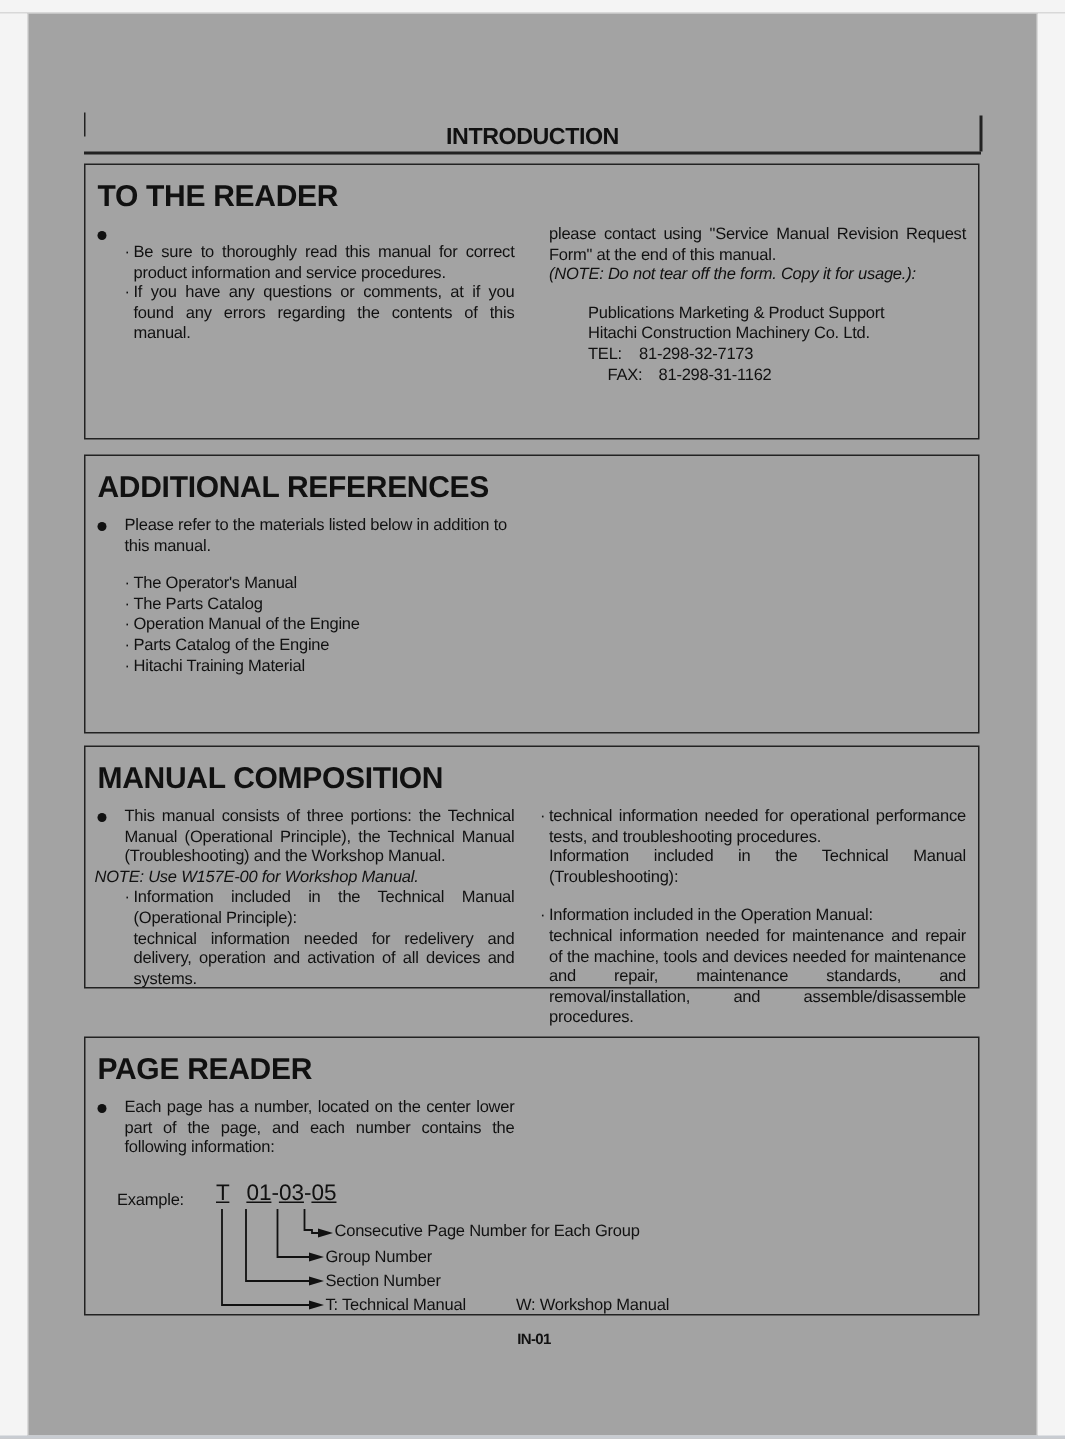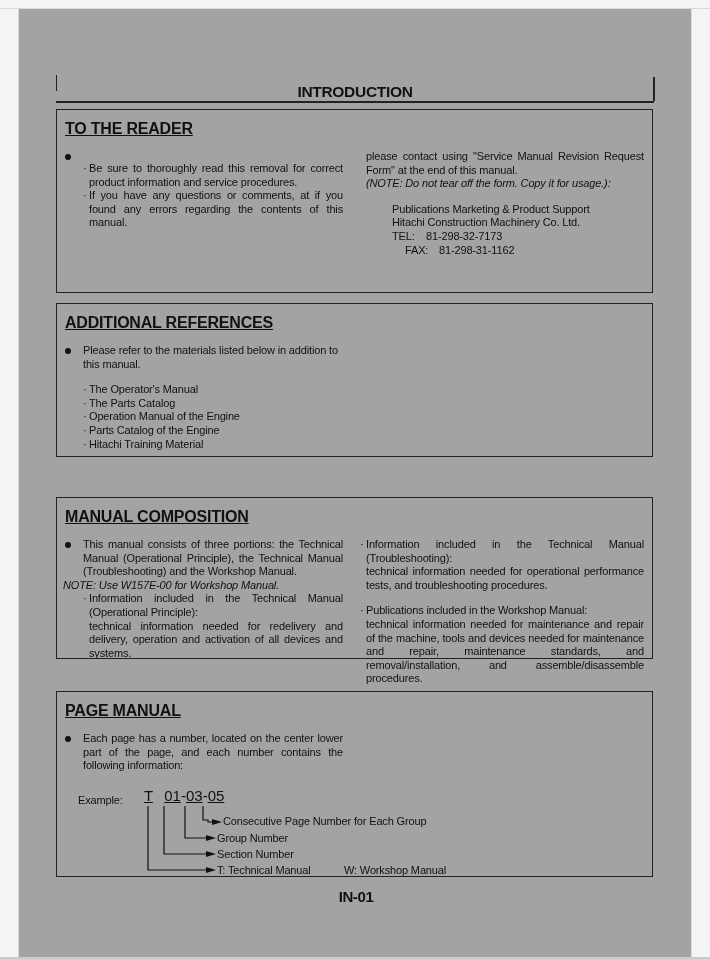--- a/index.html
+++ b/index.html
@@ -29,41 +29,41 @@
     position: absolute; left: 0; right: 0; top: 16px;
     text-align: center; font-weight: bold; font-size: 15.5px; letter-spacing: -0.3px;
   }
   .section {
     position: absolute; left: 37px; width: 597px;
     border: 1.5px solid #222;
     box-sizing: border-box;
   }
   .sec-title {
     position: absolute; left: 8px; top: 10px;
-    font-weight: bold; font-size: 16px; letter-spacing: -0.2px; text-decoration: underline;
+    font-weight: bold; font-size: 20px; letter-spacing: -0.2px;
   }
   .col {
     position: absolute; font-size: 11px; line-height: 13.6px;
     letter-spacing: -0.15px;
   }
   .just { text-align: justify; }
   .bul { position: relative; padding-left: 20px; }
   .bul .dot {
     position: absolute; left: 2px; top: 4px; width: 6px; height: 6px;
     border-radius: 50%; background: #111;
   }
   .sub { position: relative; padding-left: 26px; }
   .sub .mark { position: absolute; left: 20px; top: 0; }
   .gap { height: 12px; }
   .ital { font-style: italic; }
   .contact { padding-left: 26px; }
   .note-line { font-style: italic; }
   .footer-page {
     position: absolute; left: 0; width: 674px; top: 879px;
-    text-align: center; font-weight: bold; font-size: 15px; letter-spacing: -0.4px;
+    text-align: center; font-weight: bold; font-size: 10px; letter-spacing: -0.4px;
   }
 </style>
 </head>
 <body>
 
 <div class="viewer-top"></div>
 
 <div id="pg">
 
   <div class="header-bar">
@@ -74,41 +74,41 @@
 
   <div class="section" style="top:100px; height:184px;">
     <div class="sec-title">TO THE READER</div>
     <div class="col just" style="left:6px; top:40px; width:280px;">
       <div class="bul">
         <span class="dot"></span>
       </div>
       <div class="gap"></div>
       <div class="sub">
         <span class="mark">·</span>
-        <span>Be sure to thoroughly read this removal for correct product information and service procedures.</span>
+        <span>Be sure to thoroughly read this manual for correct product information and service procedures.</span>
       </div>
       <div class="sub">
         <span class="mark">·</span>
         <span>If you have any questions or comments, at if you found any errors regarding the contents of this manual.</span>
       </div>
     </div>
     <div class="col" style="left:309px; top:40px; width:278px;">
       <div class="just">please contact using "Service Manual Revision Request Form" at the end of this manual.</div>
       <div class="ital">(NOTE: Do not tear off the form. Copy it for usage.):</div>
       <div class="gap"></div>
       <div class="contact">
         <div>Publications Marketing &amp; Product Support</div>
         <div>Hitachi Construction Machinery Co. Ltd.</div>
         <div><span style="display:inline-block;width:34px;">TEL:</span><span>81-298-32-7173</span></div>
         <div><span style="display:inline-block;width:34px;padding-left:13px;">FAX:</span><span>81-298-31-1162</span></div>
       </div>
     </div>
   </div>
 
-  <div class="section" style="top:294px; height:154px;">
+  <div class="section" style="top:294px; height:186px;">
     <div class="sec-title">ADDITIONAL REFERENCES</div>
     <div class="col" style="left:6px; top:40px; width:280px;">
       <div class="bul">
         <span class="dot"></span>
         <span>Please refer to the materials listed below in addition to this manual.</span>
       </div>
       <div class="gap"></div>
       <div class="sub"><span class="mark">·</span><span>The Operator's Manual</span></div>
       <div class="sub"><span class="mark">·</span><span>The Parts Catalog</span></div>
       <div class="sub"><span class="mark">·</span><span>Operation Manual of the Engine</span></div>
@@ -127,34 +127,34 @@
       <div class="note-line">NOTE: Use W157E-00 for Workshop Manual.</div>
       <div class="sub just">
         <span class="mark">·</span>
         <div>Information included in the Technical Manual (Operational Principle):</div>
         <div>technical information needed for redelivery and delivery, operation and activation of all devices and systems.</div>
       </div>
     </div>
     <div class="col just" style="left:303px; top:40px; width:284px;">
       <div class="sub" style="padding-left:6px;">
         <span class="mark" style="left:0;">·</span>
+        <div>technical information needed for operational performance tests, and troubleshooting procedures.</div>
         <div>Information included in the Technical Manual (Troubleshooting):</div>
-        <div>technical information needed for operational performance tests, and troubleshooting procedures.</div>
       </div>
       <div class="gap"></div>
       <div class="sub" style="padding-left:6px;">
         <span class="mark" style="left:0;">·</span>
-        <div>Publications included in the Workshop Manual:</div>
+        <div>Information included in the Operation Manual:</div>
         <div>technical information needed for maintenance and repair of the machine, tools and devices needed for maintenance and repair, maintenance standards, and removal/installation, and assemble/disassemble procedures.</div>
       </div>
     </div>
   </div>
 
   <div class="section" style="top:682px; height:186px;">
-    <div class="sec-title">PAGE MANUAL</div>
+    <div class="sec-title">PAGE READER</div>
     <div class="col just" style="left:6px; top:40px; width:280px;">
       <div class="bul">
         <span class="dot"></span>
         <span>Each page has a number, located on the center lower part of the page, and each number contains the following information:</span>
       </div>
     </div>
 
     <div class="col" style="left:21px; top:102px;">Example:</div>
 
     <div style="position:absolute; left:87px; top:96px; font-size:15px; line-height:16px; white-space:nowrap;">

